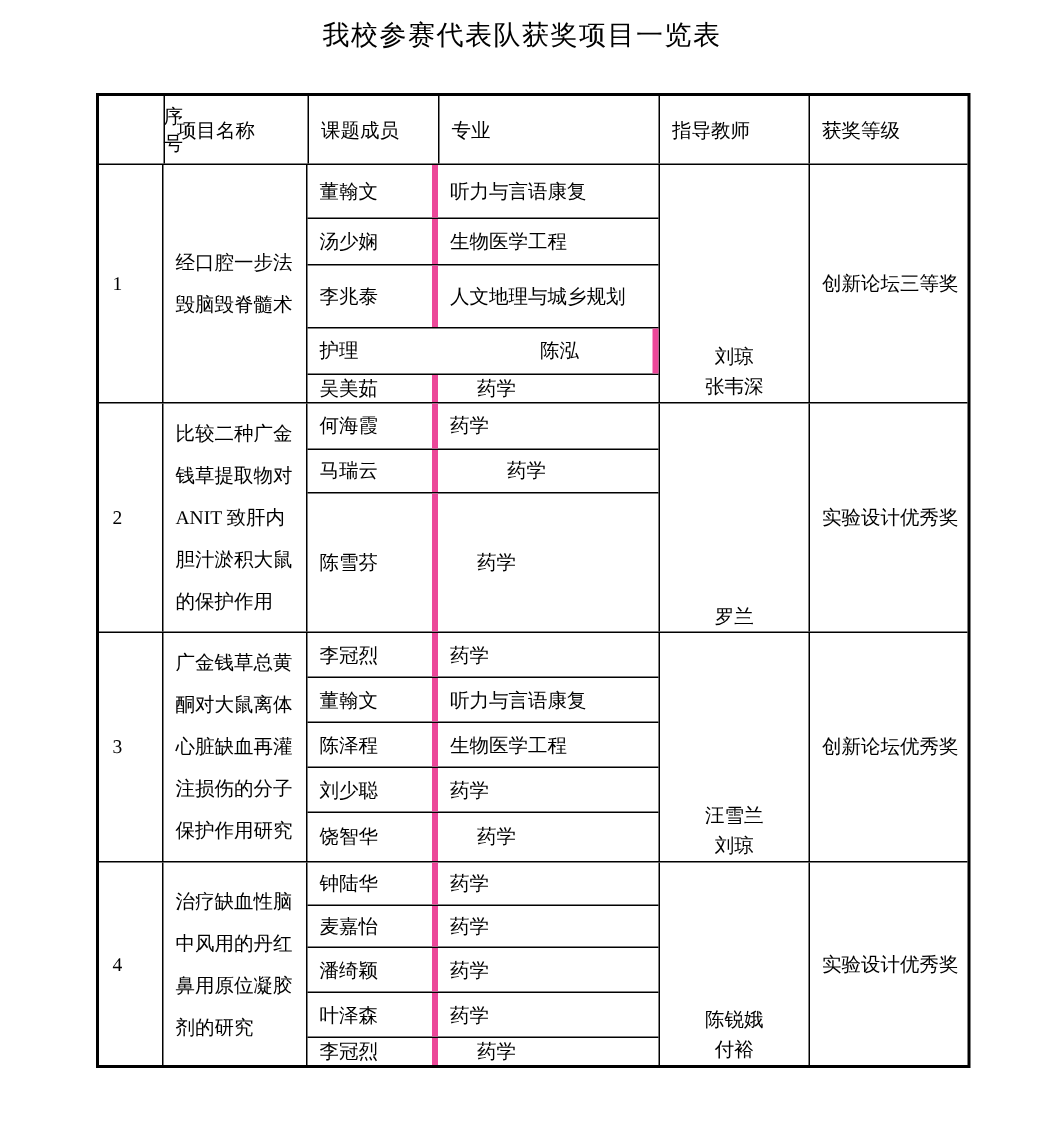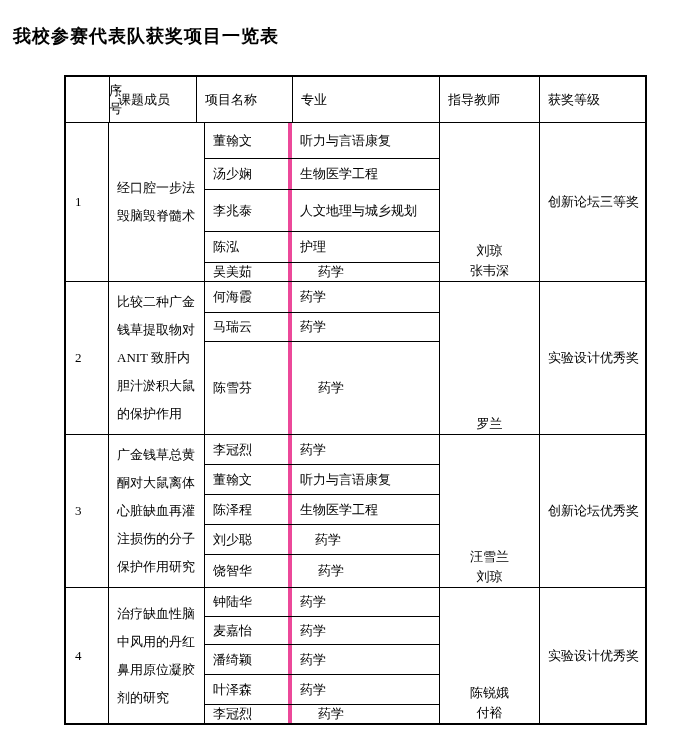--- a/index.html
+++ b/index.html
@@ -4,23 +4,23 @@
 <style>
   html,body{margin:0;padding:0;background:#ffffff;}
   .page{
     position:relative;
     width:696px;height:756px;
     background:#ffffff;color:#000;
     font-family:"Liberation Serif","DejaVu Serif",serif;
     overflow:hidden;
   }
   .title{
-    margin:13px;padding-top:11px;
-    text-align:left;
-    font-size:18px;font-weight:bold;
+    margin:0;padding-top:11px;
+    text-align:center;
+    font-size:18px;font-weight:normal;
     letter-spacing:1px;
   }
   .tbl{
     box-sizing:border-box;
     margin:27px 0 0 64px;
     width:583px;
     border:2px solid #000;
     display:flex;flex-direction:column;
     font-size:13px;
   }
@@ -59,22 +59,22 @@
   .award{flex:1;padding-left:8px;}
 </style>
 </head>
 <body>
 
 <div class="page">
   <h1 class="title">我校参赛代表队获奖项目一览表</h1>
   <div class="tbl">
     <div class="hrow" id="header-row">
         <div class="hcell w-seq">序号</div>
+        <div class="hcell w-project">项目名称</div>
         <div class="hcell w-member">课题成员</div>
-        <div class="hcell w-project">项目名称</div>
         <div class="hcell w-major">专业</div>
         <div class="hcell w-advisor">指导教师</div>
         <div class="hcell w-award">获奖等级</div>
       </div>
     <div id="body-rows">
         <div class="brow">
           <div class="cell seq">1</div>
           <div class="cell project">经口腔一步法毁脑毁脊髓术</div>
           <div class="mid">
             <div class="subrow" style="height: 36px;">
@@ -83,43 +83,43 @@
             </div>
             <div class="subrow" style="height: 31px;">
               <div class="cell member">汤少娴</div>
               <div class="cell major">生物医学工程</div>
             </div>
             <div class="subrow" style="height: 42px;">
               <div class="cell member">李兆泰</div>
               <div class="cell major">人文地理与城乡规划</div>
             </div>
             <div class="subrow" style="height: 31px;">
+              <div class="cell major">护理</div>
               <div class="cell member">陈泓</div>
-              <div class="cell major">护理</div>
             </div>
             <div class="subrow" style="height: 30px;">
               <div class="cell member">吴美茹</div>
               <div class="cell major">药学</div>
             </div>
           </div>
           <div class="cell advisor">
             <div>刘琼</div>
             <div>张韦深</div>
           </div>
           <div class="cell award">创新论坛三等奖</div>
         </div>
         <div class="brow">
           <div class="cell seq">2</div>
           <div class="cell project">比较二种广金钱草提取物对 ANIT 致肝内胆汁淤积大鼠的保护作用</div>
           <div class="mid">
             <div class="subrow" style="height: 31px;">
               <div class="cell member">何海霞</div>
               <div class="cell major">药学</div>
             </div>
-            <div class="subrow" style="height: 29px;">
+            <div class="subrow" style="height: 29px; gap: 38px;">
               <div class="cell member">马瑞云</div>
               <div class="cell major">药学</div>
             </div>
             <div class="subrow" style="height: 74px;">
               <div class="cell member">陈雪芬</div>
               <div class="cell major">药学</div>
             </div>
           </div>
           <div class="cell advisor">
             <div>罗兰</div>
@@ -135,21 +135,21 @@
               <div class="cell major">药学</div>
             </div>
             <div class="subrow" style="height: 30px;">
               <div class="cell member">董翰文</div>
               <div class="cell major">听力与言语康复</div>
             </div>
             <div class="subrow" style="height: 30px;">
               <div class="cell member">陈泽程</div>
               <div class="cell major">生物医学工程</div>
             </div>
-            <div class="subrow" style="height: 30px; gap: 15px;">
+            <div class="subrow" style="height: 30px;">
               <div class="cell member">刘少聪</div>
               <div class="cell major">药学</div>
             </div>
             <div class="subrow" style="height: 33px;">
               <div class="cell member">饶智华</div>
               <div class="cell major">药学</div>
             </div>
           </div>
           <div class="cell advisor">
             <div>汪雪兰</div>

